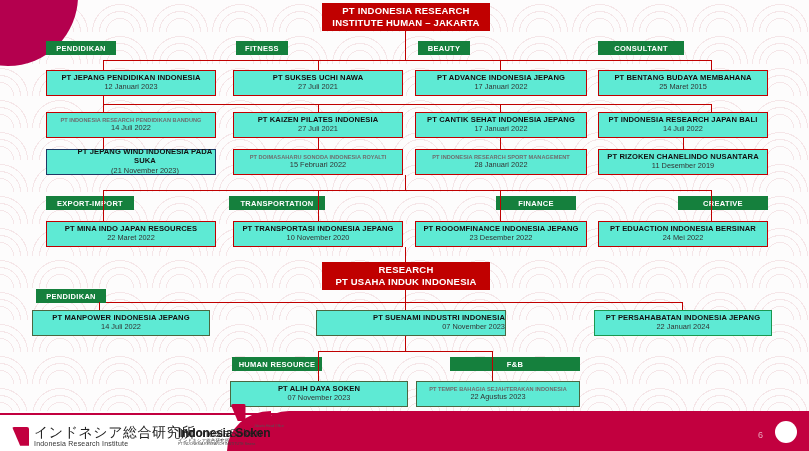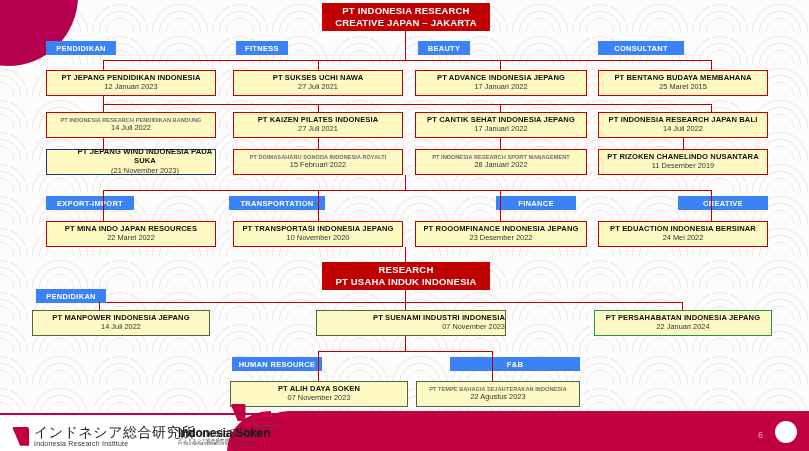--- a/index.html
+++ b/index.html
@@ -75,26 +75,26 @@
   .logo2 .ld{position:absolute;left:0;top:16px;font-size:3.6px;color:#444;}
   .logo2 .le{position:absolute;left:76px;top:-2px;font-size:3.4px;color:#555;}
 
   
   .title-box{
     position:absolute;background:#c00000;color:#fff;display:flex;
     align-items:center;justify-content:center;text-align:center;
     font-weight:bold;font-size:9.5px;line-height:1.25;letter-spacing:.2px;
   }
   .cat-tag{
-    position:absolute;background:#3b82f6;color:#fff;
+    position:absolute;background:#15803d;color:#fff;
     display:flex;align-items:center;justify-content:center;
     font-size:7.5px;font-weight:bold;letter-spacing:.3px;
   }
   .node{
-    position:absolute;background:#fef9c3;border:1.3px solid #c00000;
+    position:absolute;background:#5eead4;border:1.3px solid #c00000;
     display:flex;flex-direction:column;align-items:center;justify-content:center;
     text-align:center;box-sizing:border-box;
   }
   .node .nm{font-size:7.6px;font-weight:bold;color:#111;letter-spacing:.1px;line-height:1.15;}
   .node .dt{font-size:7.4px;color:#333;line-height:1.2;margin-top:1px;}
   .node.small .nm{font-size:5.6px;letter-spacing:.05px;}
   .node.blue{border-color:#1f3864;padding-left:28px;}
   .node.green{border-color:#4a6741;}
   .node.green2{border-color:#1a9850;}
   .node.dimname .nm{color:#6e6e6e;font-weight:bold;}
@@ -106,21 +106,21 @@
 <body>
 
 <div id="slide">
 
   <div class="bg-pattern"></div>
   <div class="corner-tl"></div>
 
   <div class="title-box" style="left:322px;top:3px;width:168px;height:28px;">
     <div>
       <div>PT INDONESIA RESEARCH</div>
-      <div>CREATIVE JAPAN – JAKARTA</div>
+      <div>INSTITUTE HUMAN – JAKARTA</div>
     </div>
   </div>
 
   <div class="line v" style="left:405px;top:31px;height:29px;"></div>
 
   <div class="line h" style="left:103px;top:60px;width:608px;"></div>
 
   <div class="cat-tag" style="left:46px;top:41px;width:70px;height:14px;">PENDIDIKAN</div>
   <div class="line v" style="left:103px;top:60px;height:10px;"></div>
   <div class="node" style="left:46px;top:70px;width:170px;height:26px;">

